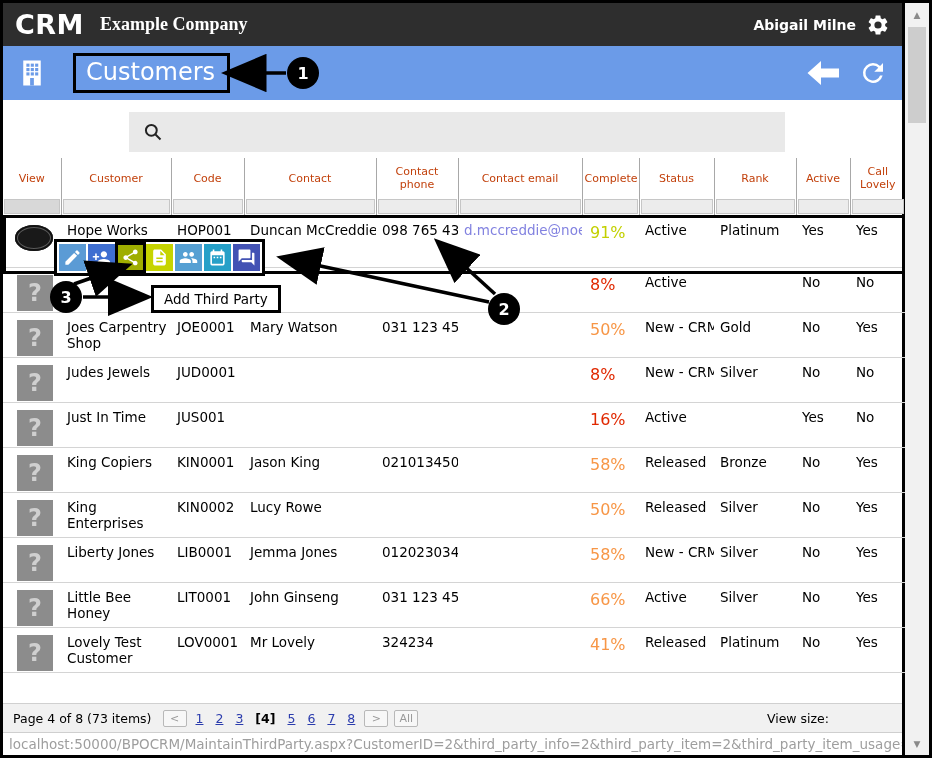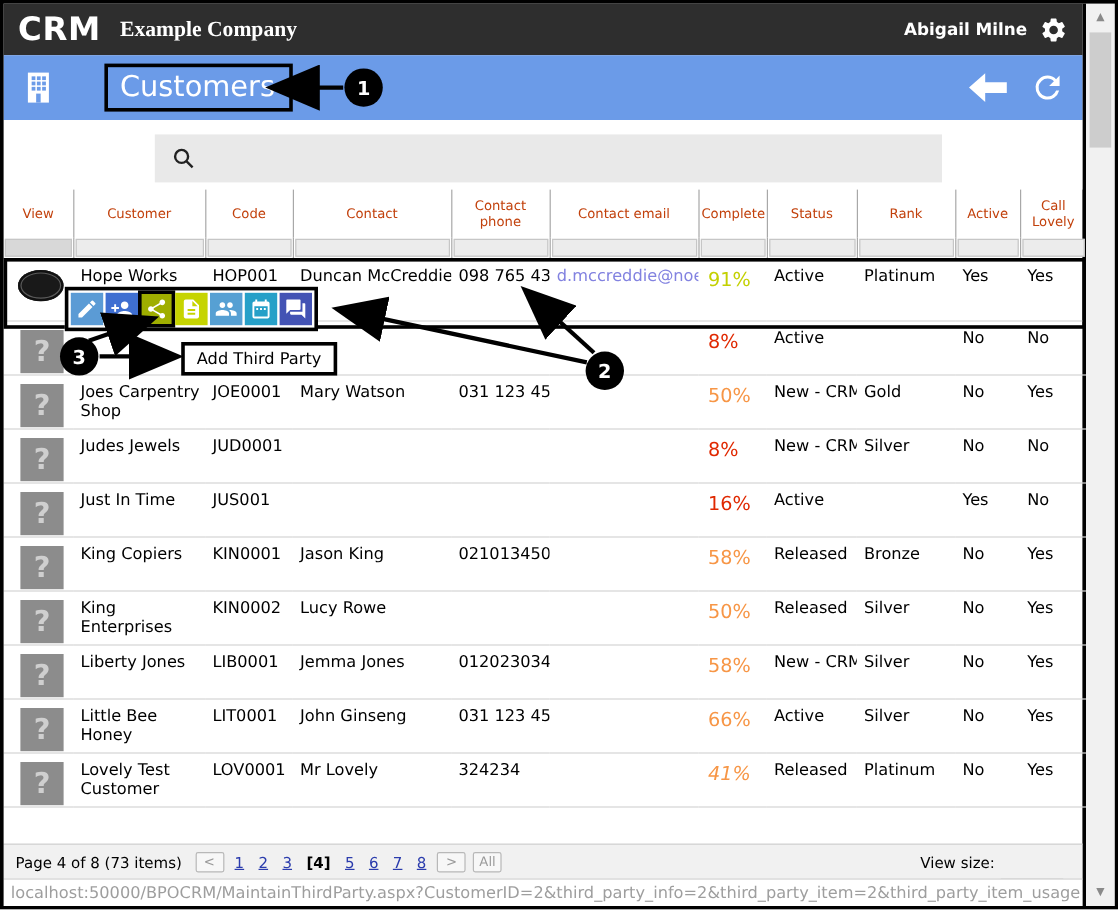--- a/index.html
+++ b/index.html
@@ -14,21 +14,21 @@
   .topbar{height:43px;background:#2e2e2e;display:flex;align-items:center;
           padding:0 12px;color:#fff;box-sizing:border-box;}
   .logo{font-size:27px;font-weight:800;letter-spacing:.5px;line-height:1;}
   .company{font-size:18px;font-weight:700;margin-left:16px;font-family:Liberation Serif, serif;}
   .user{margin-left:auto;font-size:14px;font-weight:700;}
   .gear{margin-left:10px;display:flex;align-items:center;cursor:pointer;}
 
   
   .bluebar{height:54px;background:#6b9be8;display:flex;align-items:center;
            padding:0 14px;box-sizing:border-box;}
-  .title-box{margin-left:40px;border:3px solid #000;padding:2px 12px 4px 10px;
+  .title-box{margin-left:26px;border:3px solid #000;padding:2px 12px 4px 10px;
              font-size:24px;color:#fff;}
   .nav-right{margin-left:auto;display:flex;align-items:center;gap:16px;}
 
   
   .searchband{height:58px;background:#fff;}
   .search-wrap{position:relative;top:12px;margin-left:126px;width:656px;height:40px;
                background:#e9e9e9;display:flex;align-items:center;padding:0 8px;
                box-sizing:border-box;}
   .search-wrap input{flex:1;height:28px;border:1px solid #c0c0c0;font-size:17px;
                color:#333;padding:0 8px;font-family:inherit;outline:none;}
@@ -371,21 +371,21 @@
         </tr>
         <tr>
           <td>
             <div class="qmark">?</div>
           </td>
           <td class="c-cust">Lovely Test Customer</td>
           <td class="c-code">LOV0001</td>
           <td class="c-contact">Mr Lovely</td>
           <td class="c-phone">324234</td>
           <td class="c-email"></td>
-          <td class="c-complete" style="color: rgb(247, 150, 70); font-style: italic;">41%</td>
+          <td class="c-complete" style="color: rgb(247, 150, 70);">41%</td>
           <td class="c-status">Released</td>
           <td class="c-rank">Platinum</td>
           <td class="c-active">No</td>
           <td class="c-call">Yes</td>
         </tr>
       </tbody>
   </table>
 
   <div class="pagination">
     <span>Page 4 of 8 (73 items)</span>

